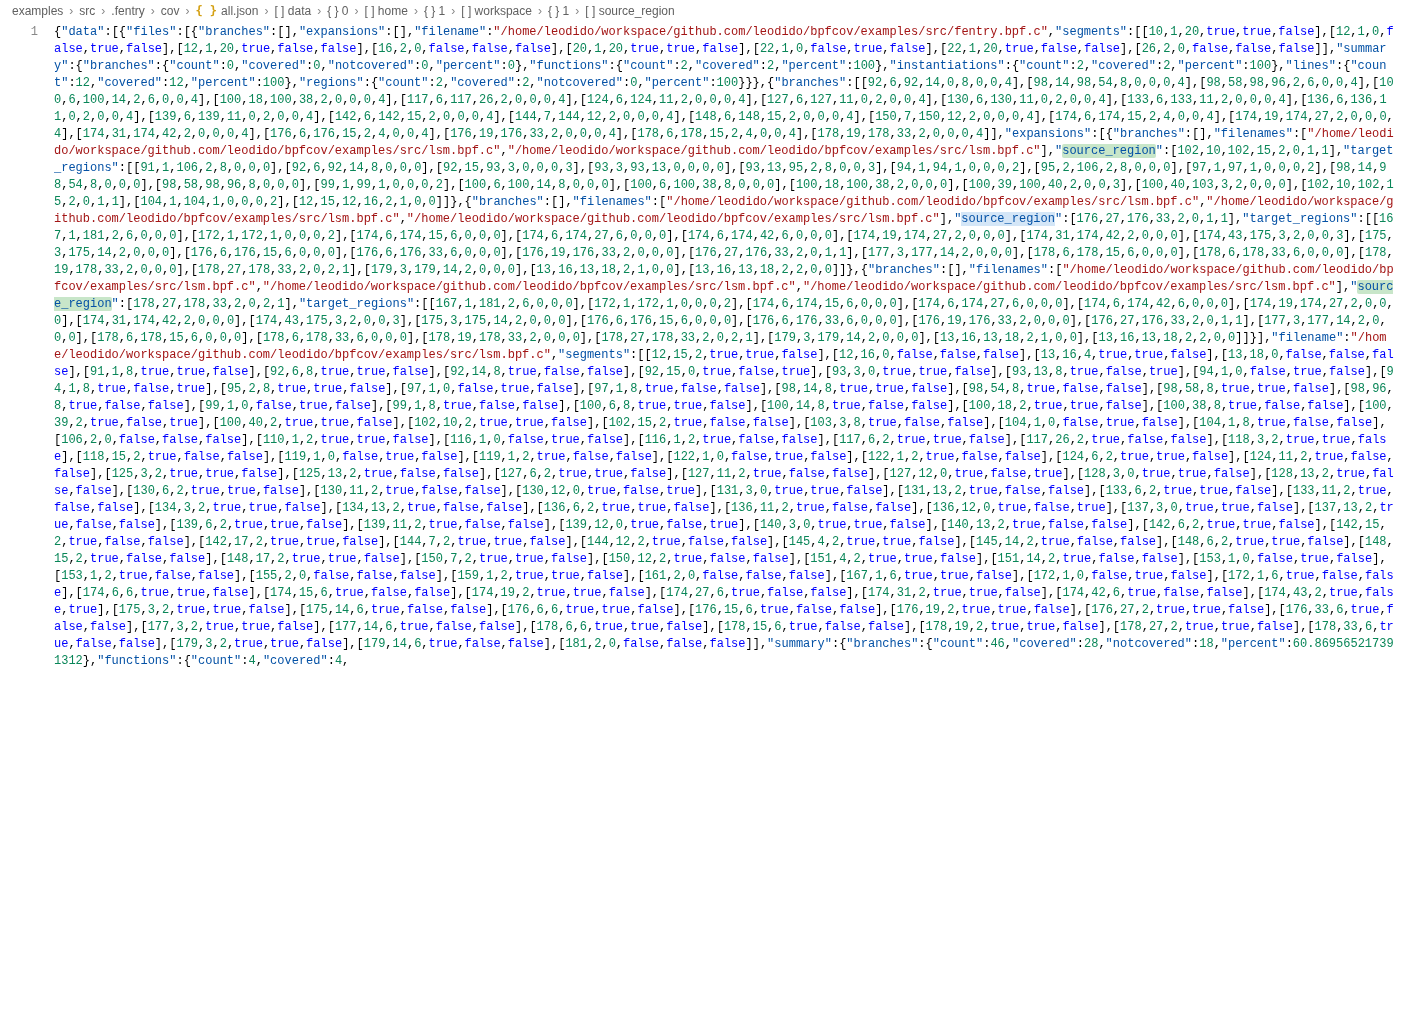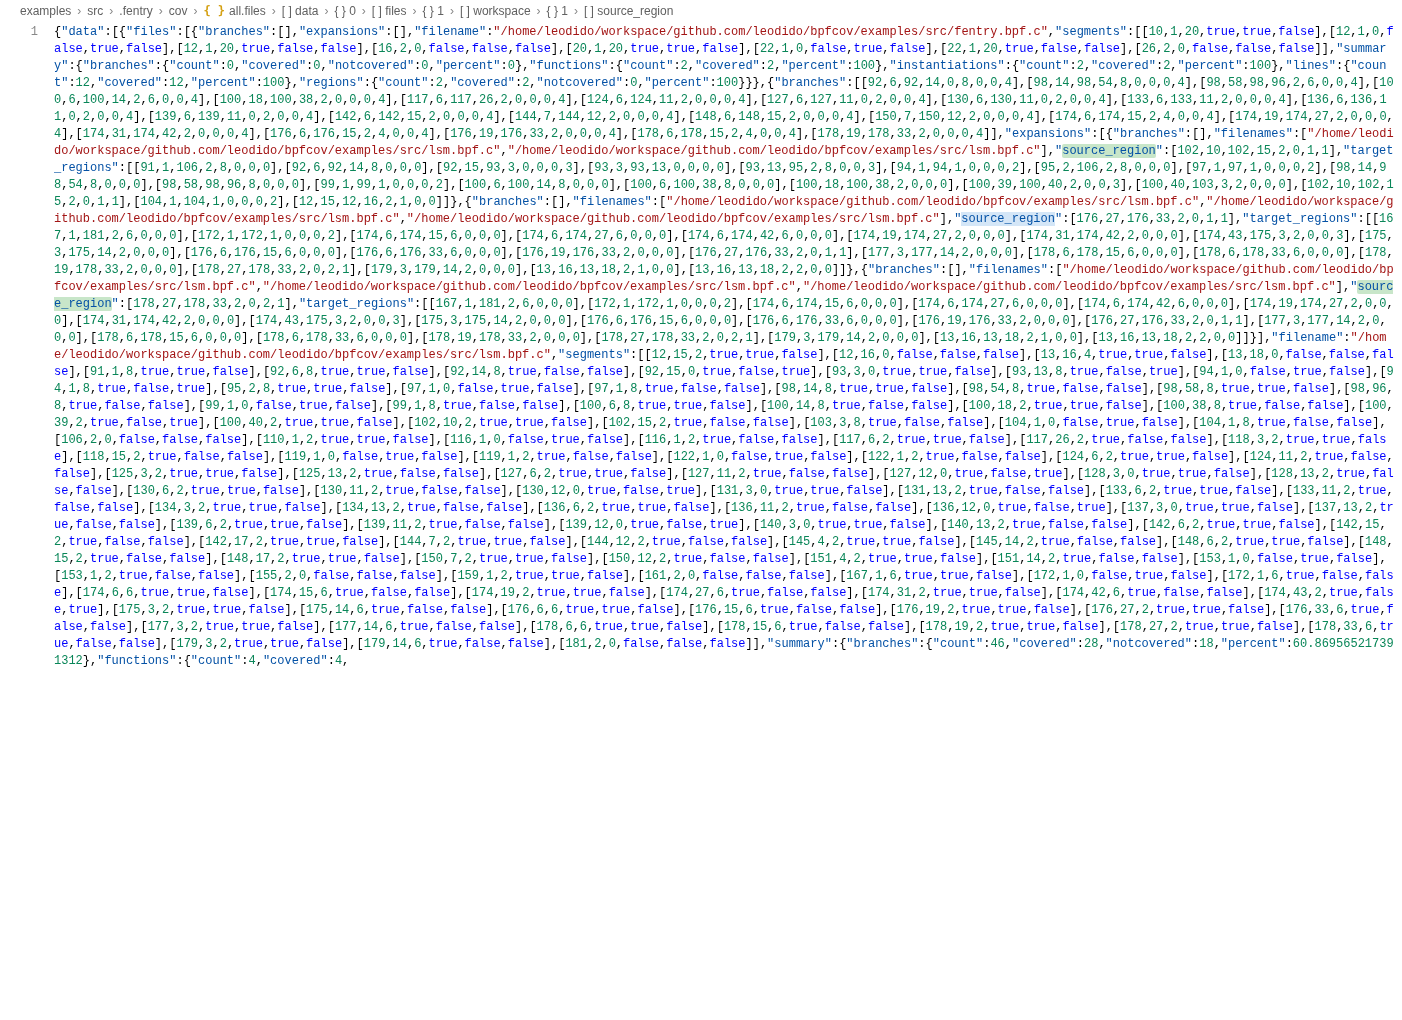--- a/index.html
+++ b/index.html
@@ -6,21 +6,21 @@
   body {
     font-family: "SF Mono", Monaco, Menlo, Consolas, "Courier New", monospace;
     font-size: 12px;
     background: #fff;
     color: #333;
     overflow: hidden;
   }
   .breadcrumb {
     display: flex;
     align-items: flex-end;
-    padding: 4px 20px;
+    padding: 4px 12px;
     font-size: 12px;
     color: #616161;
     font-family: -apple-system, BlinkMacSystemFont, "Segoe UI", sans-serif;
     gap: 4px;
     flex-wrap: wrap;
   }
   .breadcrumb .sep {
     color: #888;
     margin: 0 2px;
   }
@@ -69,27 +69,27 @@
 <div class="breadcrumb">
   <span>examples</span>
   <span class="sep">›</span>
   <span>src</span>
   <span class="sep">›</span>
   <span>.fentry</span>
   <span class="sep">›</span>
   <span>cov</span>
   <span class="sep">›</span>
   <span class="brace-icon">{ }</span>
-  <span>all.files</span>
+  <span>all.json</span>
   <span class="sep">›</span>
   <span>[ ] data</span>
   <span class="sep">›</span>
   <span>{ } 0</span>
   <span class="sep">›</span>
-  <span>[ ] files</span>
+  <span>[ ] home</span>
   <span class="sep">›</span>
   <span>{ } 1</span>
   <span class="sep">›</span>
   <span>[ ] workspace</span>
   <span class="sep">›</span>
   <span>{ } 1</span>
   <span class="sep">›</span>
   <span>[ ] source_region</span>
 </div>
 

